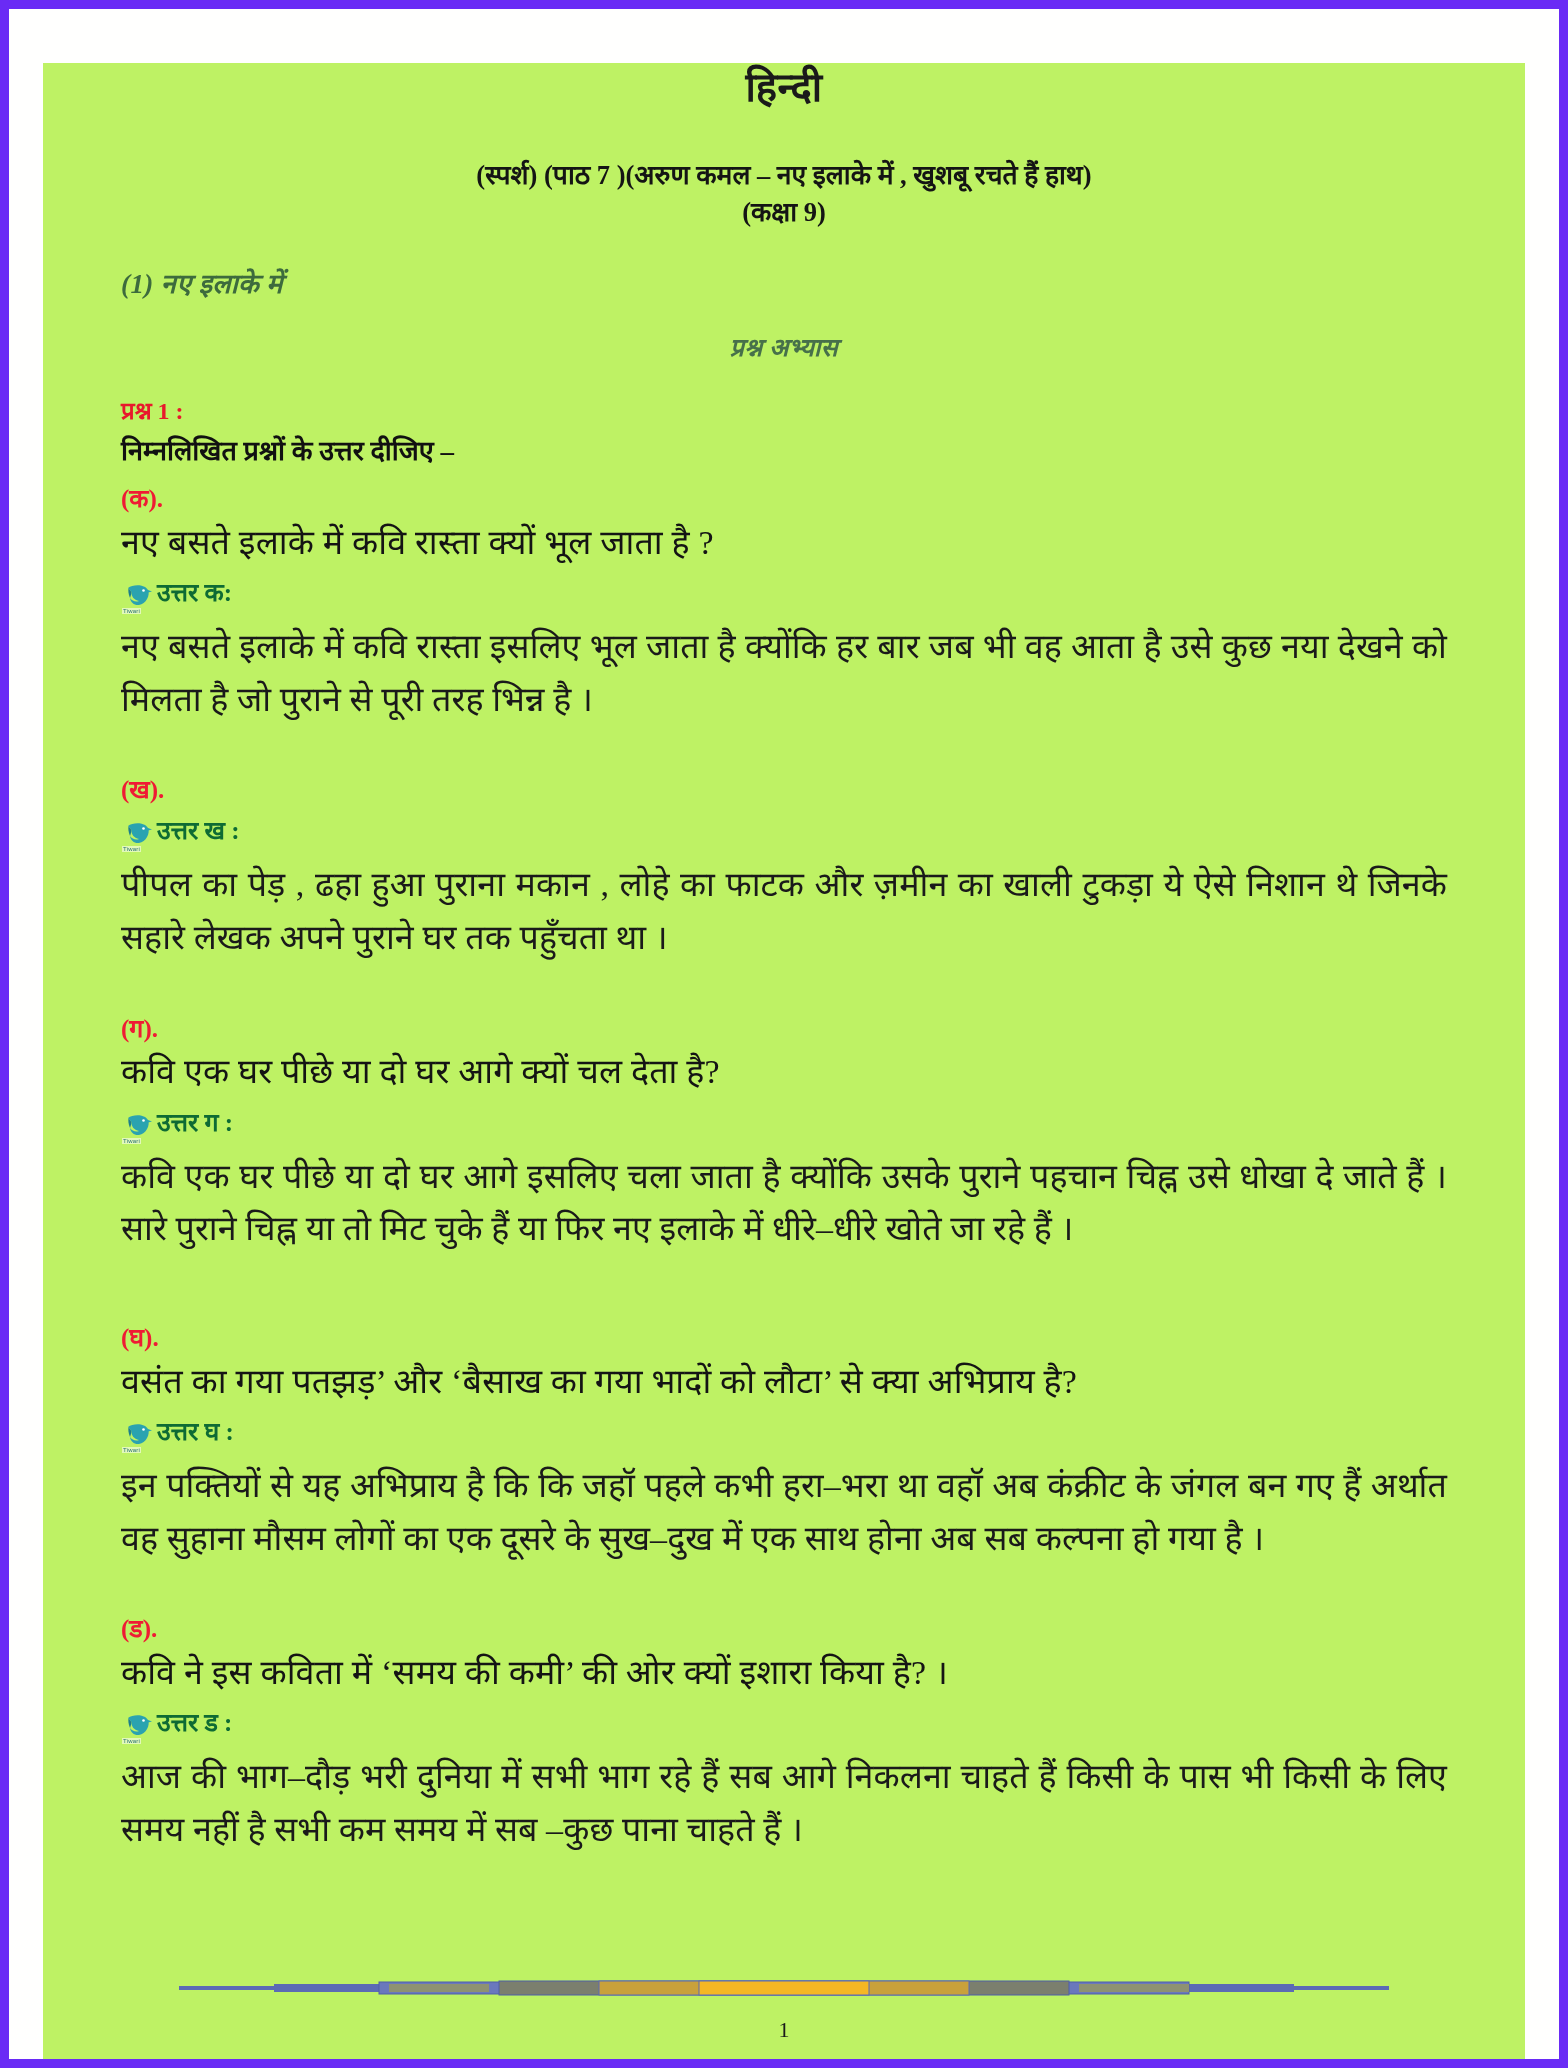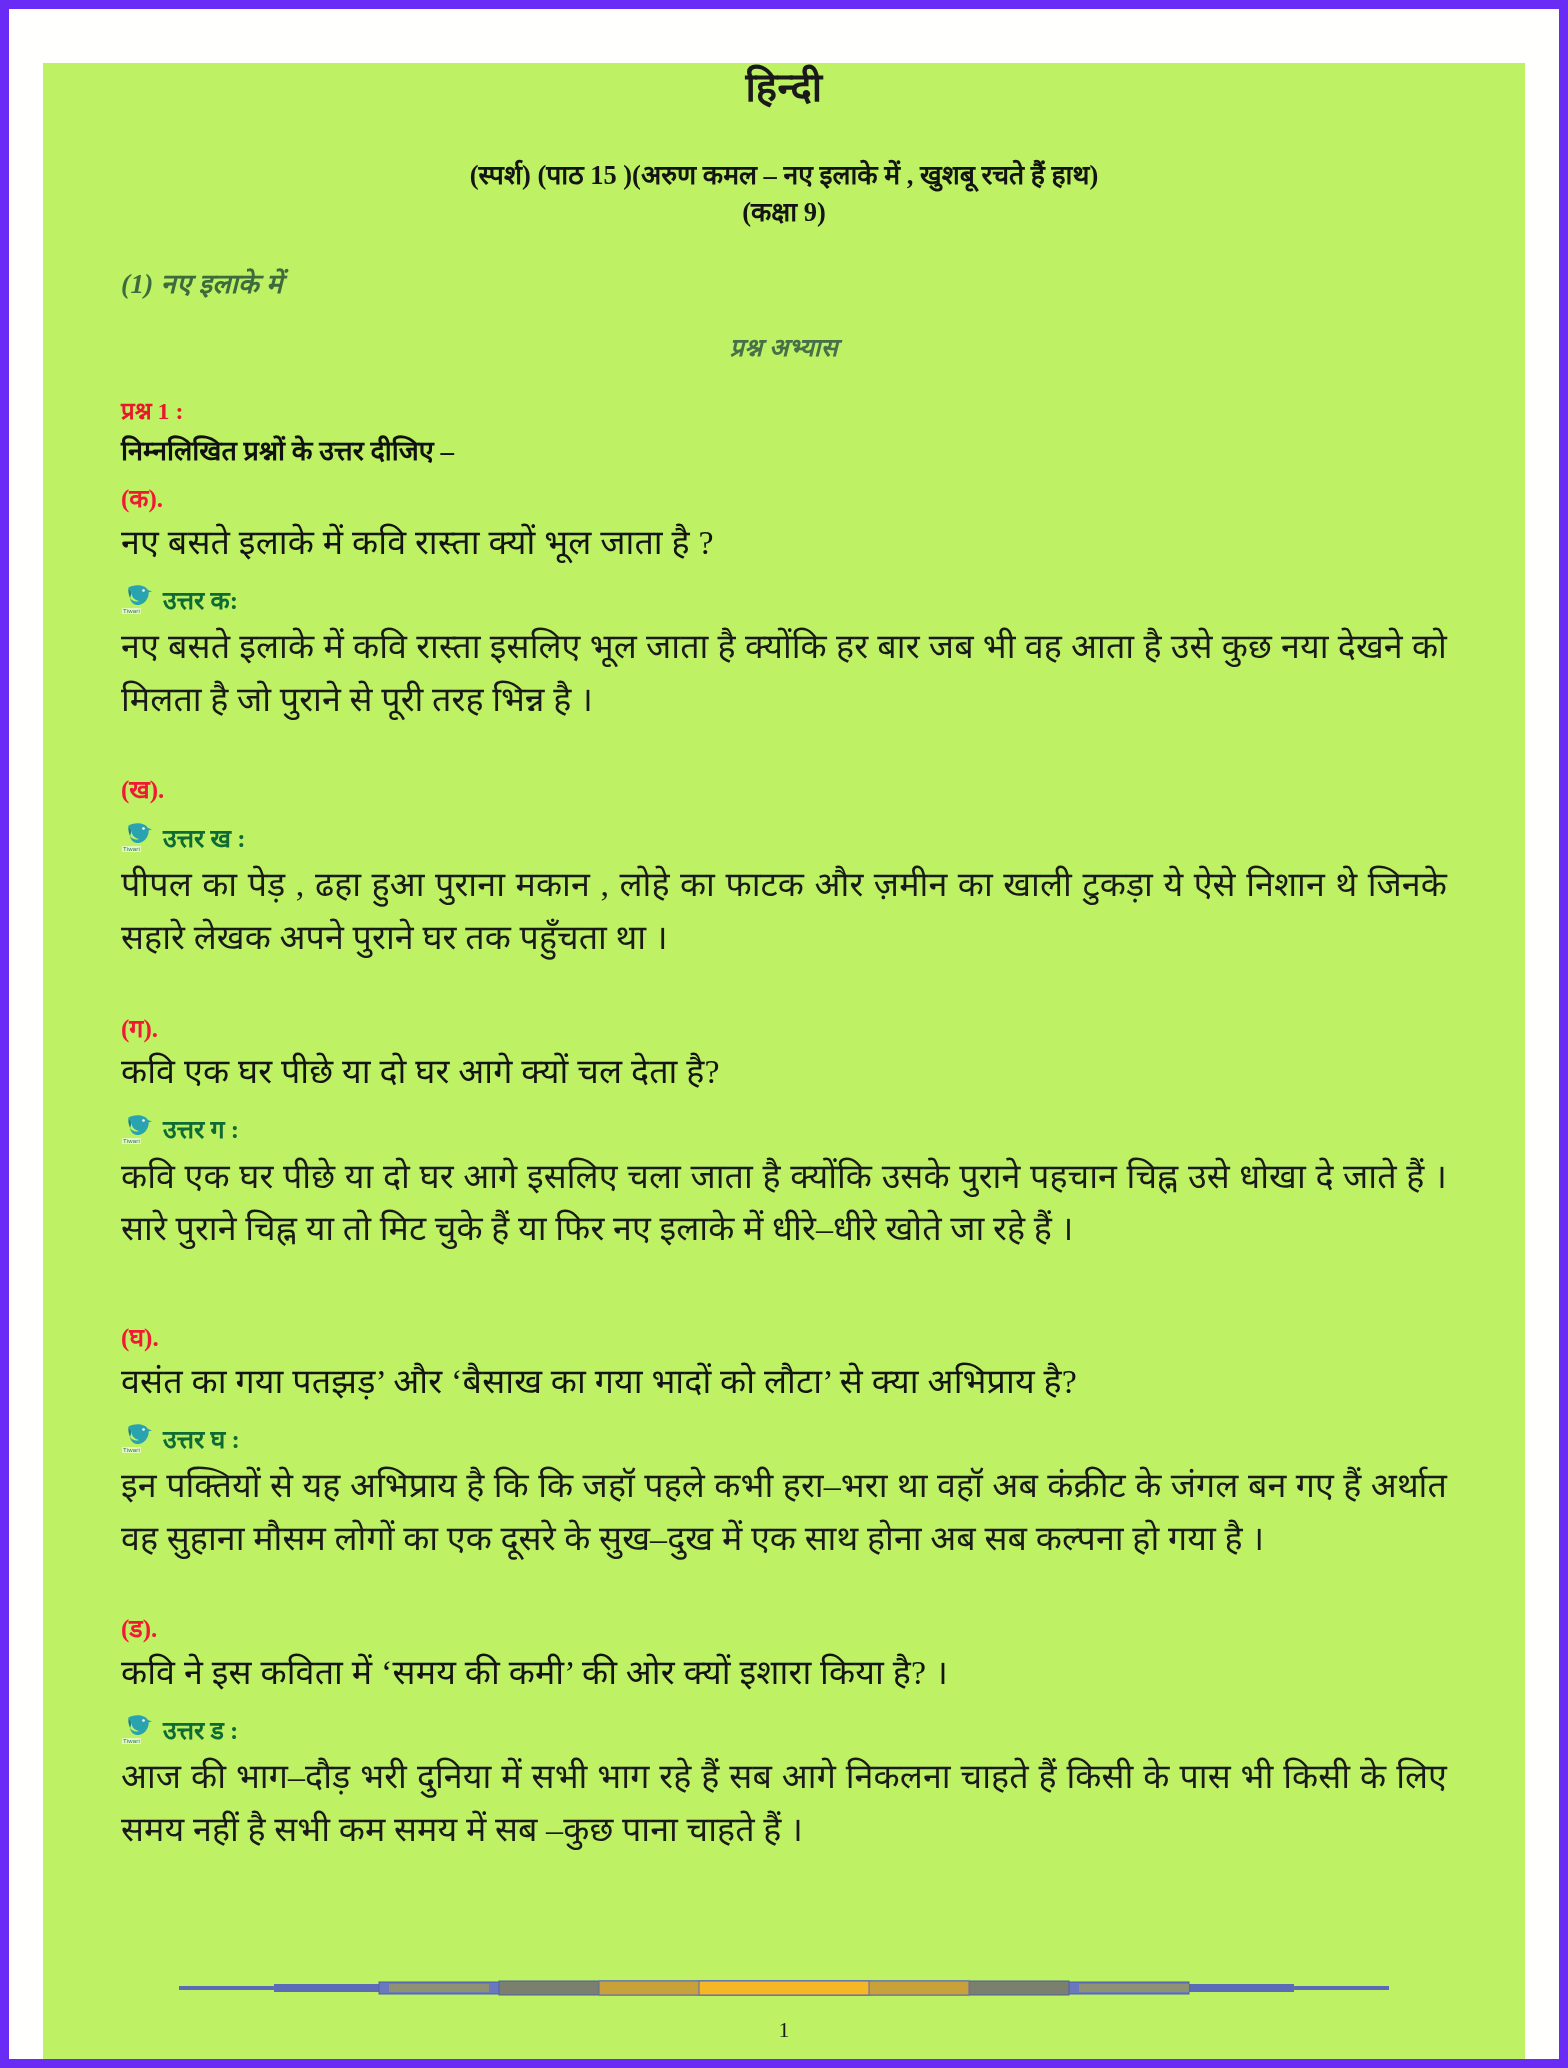--- a/index.html
+++ b/index.html
@@ -94,23 +94,22 @@
   }
   .question-text {
     color: #141414;
     font-size: 34px;
     margin-top: 4px;
     line-height: 1.45;
     letter-spacing: .2px;
   }
   .answer-label-row {
     display: flex;
-    align-items: flex-end;
     margin-top: 12px;
-    gap: 8px;
+    gap: 2px;
   }
   .bird-logo {
     width: 34px;
     height: 34px;
     flex: 0 0 34px;
     position: relative;
     margin-bottom: 1px;
   }
   .bird-logo svg { display:block; }
   .bird-tag {
@@ -164,21 +163,21 @@
 </style>
 </head>
 <body>
 
 <div class="page">
   <div class="sheet">
 
     <div class="doc-title">हिन्दी</div>
 
     <div class="subtitle-block">
-      <div>(स्पर्श) (पाठ 15 )(अरुण कमल – नए इलाके में , खुशबू रचते हैं हाथ)</div>
+      <div>(स्पर्श) (पाठ 7 )(अरुण कमल – नए इलाके में , खुशबू रचते हैं हाथ)</div>
       <div>(कक्षा 9)</div>
     </div>
 
     <div class="chapter-heading">(1) नए इलाके में</div>
     <div class="exercise-heading">प्रश्न अभ्यास</div>
 
     <div class="qnum">प्रश्न 1 :</div>
     <div class="q-instruction">निम्नलिखित प्रश्नों के उत्तर दीजिए –</div>
 
     <div>

